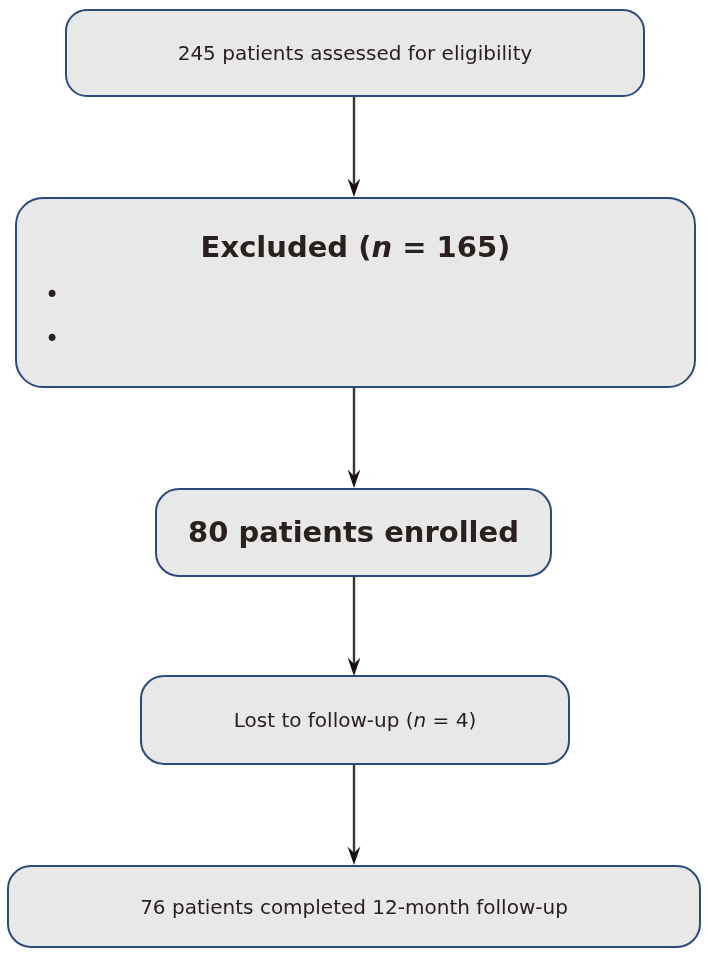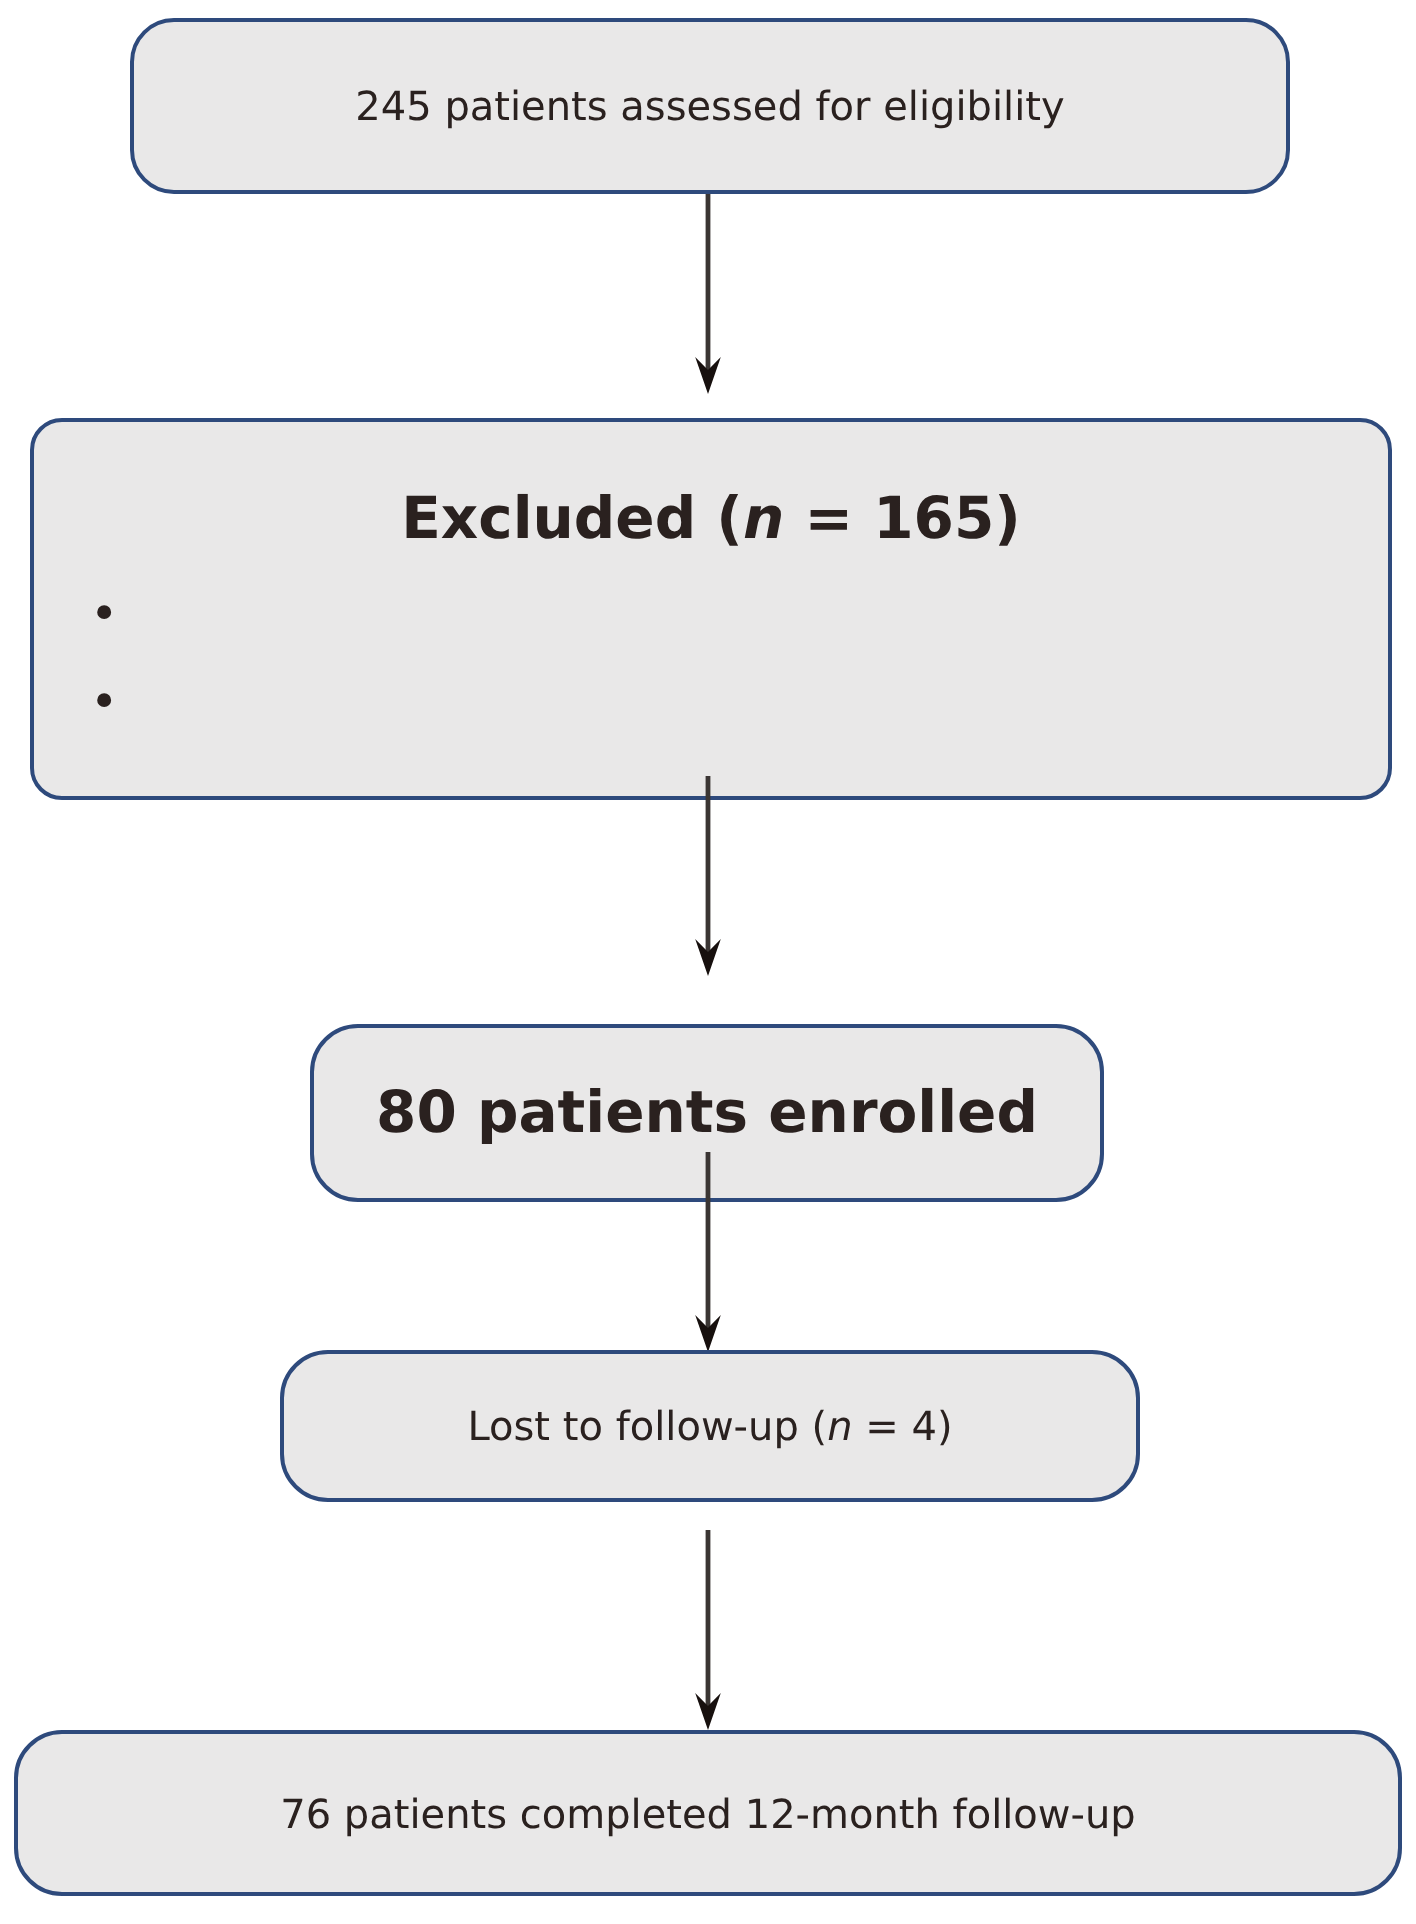--- a/index.html
+++ b/index.html
@@ -30,35 +30,34 @@
     justify-content:center;
     line-height:1.3;
   }
   .box .line{white-space:nowrap;}
   .fs-reg{font-size:20px;}
   .fs-bold{font-size:29px;font-weight:bold;}
   .ital{font-style:italic;}
 
   #box-assessed{left:65px;top:9px;width:580px;height:88px;border-radius:22px;}
   #box-excluded{
-    left:15px;top:197px;width:681px;height:191px;border-radius:16px;
+    left:15px;top:197px;width:681px;height:191px;border-radius:28px;
     flex-direction:column;align-items:stretch;gap:13px;
     padding:12px 14px 12px 28px;
-    margin-top:12px;
   }
   #box-excluded .title{
     text-align:center;font-weight:bold;font-size:29px;padding-right:14px;
     white-space:nowrap;
   }
   .bullet-line{
     display:flex;align-items:baseline;font-size:27px;white-space:nowrap;
   }
   .bullet-dot{margin-right:9px;font-size:24px;}
-  #box-enrolled{left:155px;top:488px;width:397px;height:89px;margin-top:24px;}
-  #box-lost{left:140px;top:675px;width:430px;height:76px;}
+  #box-enrolled{left:155px;top:488px;width:397px;height:89px;}
+  #box-lost{left:140px;top:675px;width:430px;height:90px;}
   #box-completed{left:7px;top:865px;width:694px;height:83px;}
 
   .arrow{position:absolute;left:345px;width:18px;overflow:visible;}
   .arrow line{stroke:var(--arrow-color);stroke-width:2.4;}
   .arrow path{fill:var(--arrowhead-color);}
   #arrow-1{top:97px;height:100px;}
   #arrow-2{top:388px;height:100px;}
   #arrow-3{top:576px;height:100px;}
   #arrow-4{top:765px;height:100px;}
 </style>

